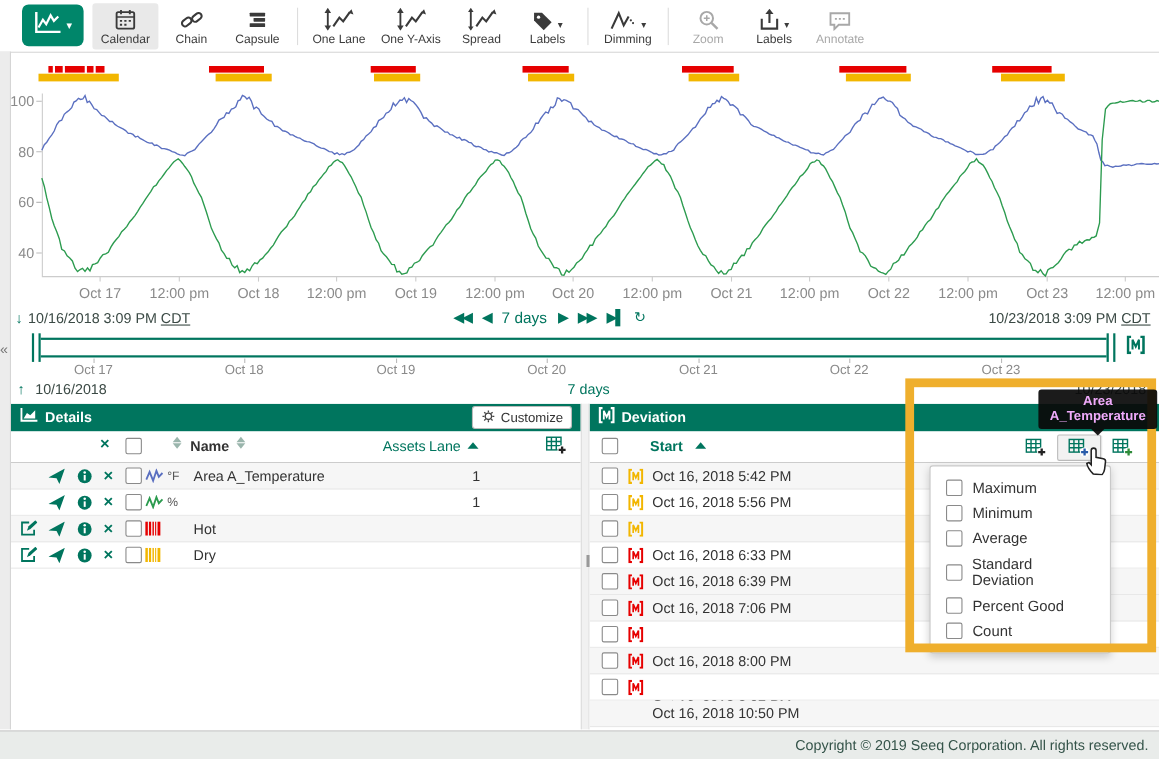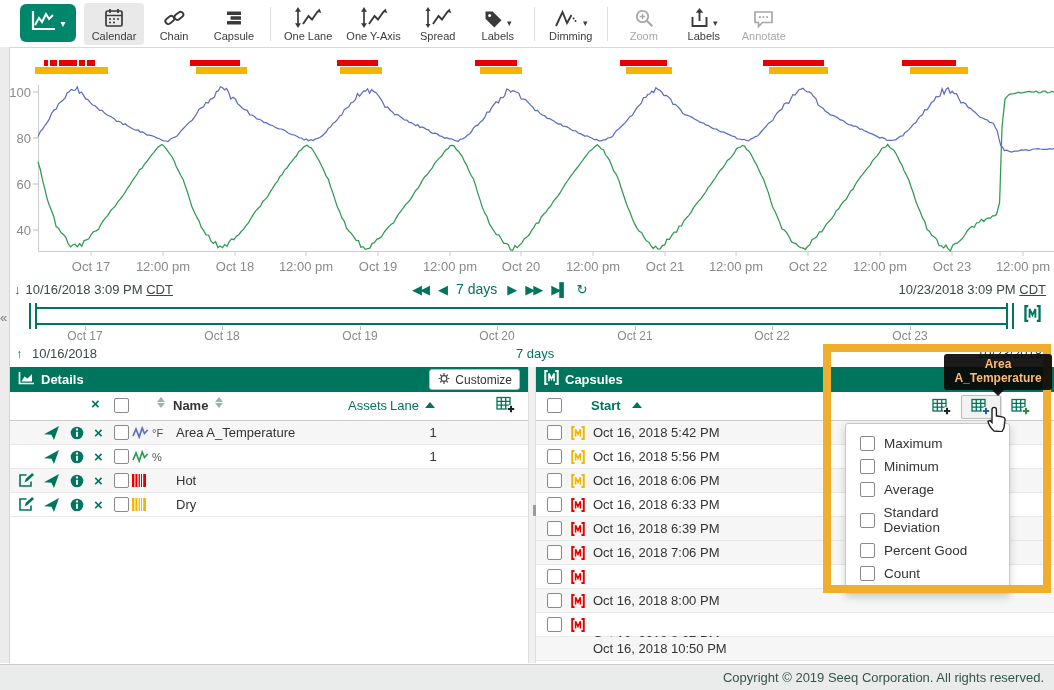--- a/index.html
+++ b/index.html
@@ -78,21 +78,21 @@
   .stat-btn{padding:2px 9px;border-left:1px solid #e2e2e2;cursor:pointer;display:flex;align-items:center;}
   .stat-btn:first-child{border-left:none;}
   .stat-btn.hovered{border:1px solid #bbb;background:#f2f2f2;border-radius:2px;}
 
   
   .footer{position:absolute;left:0;top:664px;width:1054px;height:26px;background:#e9ecea;border-top:1px solid #c9c9c9;box-sizing:border-box;}
   .footer .cp{position:absolute;right:10px;top:5px;font-size:13px;color:#35544a;}
 
   
   .hl-box{position:absolute;left:823px;top:344px;width:228px;height:249px;border:8px solid #EFAF2D;box-sizing:border-box;z-index:50;pointer-events:none;}
-  .tooltip{position:absolute;left:944px;top:354px;width:104px;background:rgba(10,10,10,0.93);color:#fdba74;border-radius:3px;padding:3px 2px 5px 2px;text-align:center;font-size:12px;font-weight:bold;z-index:60;}
+  .tooltip{position:absolute;left:944px;top:354px;width:104px;background:rgba(10,10,10,0.93);color:#f0abfc;border-radius:3px;padding:3px 2px 5px 2px;text-align:center;font-size:12px;font-weight:bold;z-index:60;}
   .tooltip .arr{position:absolute;left:48px;bottom:-6px;width:0;height:0;border-left:6px solid transparent;border-right:6px solid transparent;border-top:6px solid rgba(10,10,10,0.93);}
   .dropdown{position:absolute;left:845px;top:423px;width:163px;background:#fff;border:1px solid #c9c9c9;border-radius:3px;box-shadow:0 3px 8px rgba(0,0,0,0.18);z-index:30;padding:8px 0;}
   .dd-item{display:flex;align-items:center;gap:9px;padding:4px 14px;font-size:13.5px;color:#333;cursor:pointer;}
   .cursor-hand{position:absolute;left:985px;top:404px;z-index:70;pointer-events:none;}
 </style>
 </head>
 <body>
 
 <div id="app">
 
@@ -524,21 +524,21 @@
   <div class="splitter">
       <span class="grip">▐▌</span>
     </div>
 
   <div class="panel" id="capsules-panel">
     <div class="panel-hd">
       <span id="cp-hd-icon"><svg width="15" height="15" viewBox="0 0 14 14">
             <path d="M3.5 1H1.2v12h2.3M10.5 1h2.3v12h-2.3" stroke="#ffffff" stroke-width="1.9" fill="none"></path>
             <path d="M4.6 10.5V3.2l2.4 5.2 2.4-5.2v7.3" stroke="#ffffff" stroke-width="1.5" fill="none"></path>
           </svg></span>
-      <span class="ttl">Capsules</span>
+      <span class="ttl">Deviation</span>
     </div>
     <div class="colhead">
       <span class="ch-item ckbox" style="left:11px;"></span>
       <span class="ch-item teal bold" style="left:55px;">Start</span>
       <span class="ch-item caret-up" style="left:96px;top:10px;"></span>
       <div class="stat-btns" id="stat-btns">
           <div class="stat-btn">
             <svg width="20" height="18" viewBox="0 0 20 18">
               <g stroke="#00755E" stroke-width="1.3" fill="none">
                 <rect x="1" y="1.5" width="13" height="11.5"></rect>
@@ -598,21 +598,20 @@
         <div class="crow alt">
           <span class="cell" style="left: 11px; width: 16px;">
             <span class="ckbox"></span>
           </span>
           <span class="cell" style="left: 35px; width: 18px;">
             <svg width="14" height="14" viewBox="0 0 14 14">
               <path d="M3.5 1H1.2v12h2.3M10.5 1h2.3v12h-2.3" stroke="#F2B600" stroke-width="1.9" fill="none"></path>
               <path d="M4.6 10.5V3.2l2.4 5.2 2.4-5.2v7.3" stroke="#F2B600" stroke-width="1.5" fill="none"></path>
             </svg>
           </span>
-          <span class="cell" style="left: 57px; width: 220px;">Oct 16, 2018 6:06 PM</span>
         </div>
         <div class="crow">
           <span class="cell" style="left: 11px; width: 16px;">
             <span class="ckbox"></span>
           </span>
           <span class="cell" style="left: 35px; width: 18px;">
             <svg width="14" height="14" viewBox="0 0 14 14">
               <path d="M3.5 1H1.2v12h2.3M10.5 1h2.3v12h-2.3" stroke="#E60000" stroke-width="1.9" fill="none"></path>
               <path d="M4.6 10.5V3.2l2.4 5.2 2.4-5.2v7.3" stroke="#E60000" stroke-width="1.5" fill="none"></path>
             </svg>

